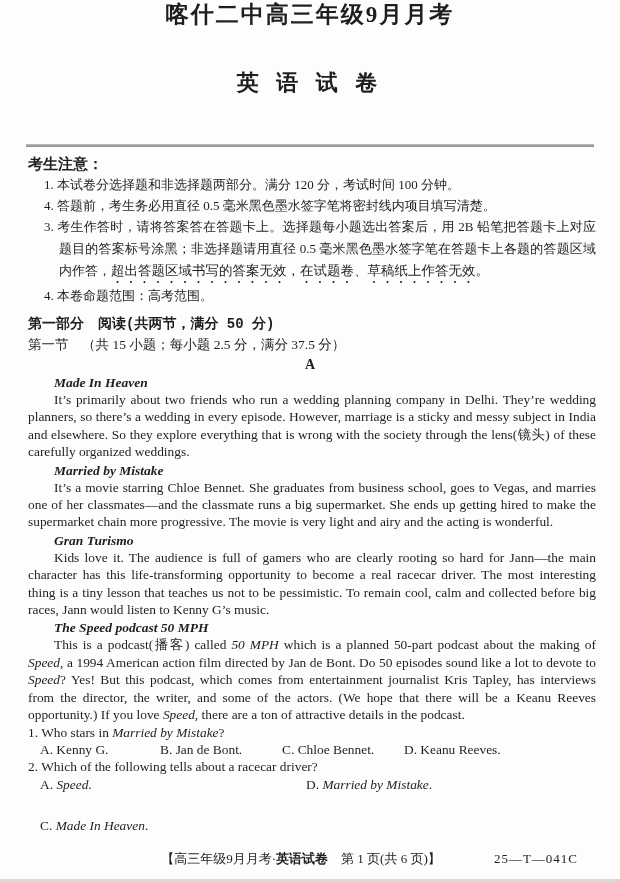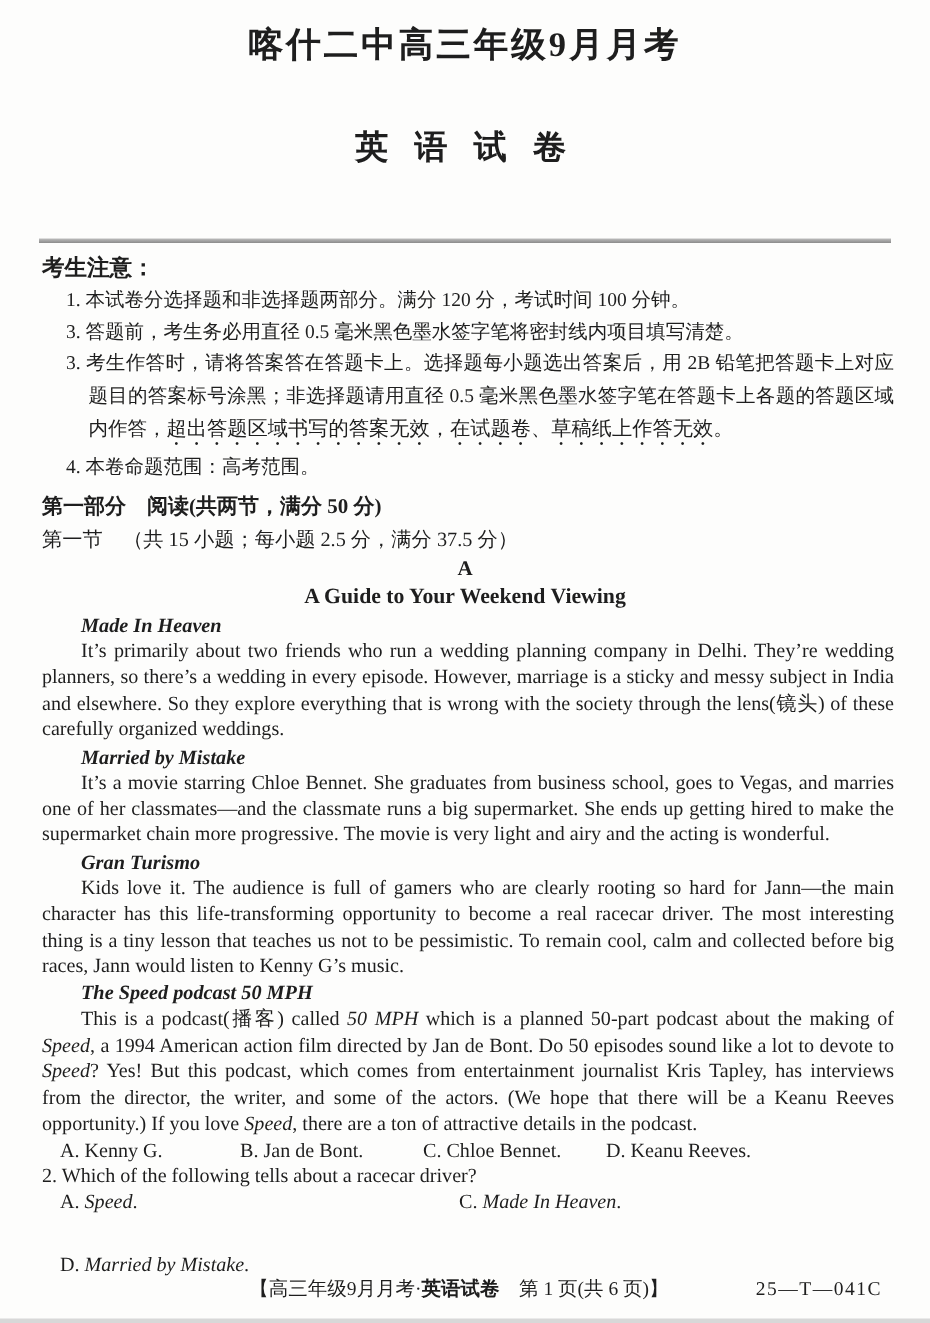--- a/index.html
+++ b/index.html
@@ -8,21 +8,20 @@
     width:620px;height:882px;
     margin:0 auto;
     background:#fdfdfc;
     color:#1e1e1e;
     font-family:"Liberation Serif","DejaVu Serif",serif;
     overflow:hidden;
     border-bottom:3px solid #d8d8d8;
     box-sizing:border-box;
   }
   .doc-title{
-    padding-top:15px;
     text-align:center;
     font-size:23px;line-height:30px;
     font-weight:bold;
     letter-spacing:2px;
   }
   .doc-subtitle{
     margin-top:38px;
     text-align:center;
     font-size:22px;line-height:30px;
     font-weight:bold;
@@ -48,21 +47,21 @@
   .emph{
     font-family:"Liberation Sans","DejaVu Sans",sans-serif;
     font-weight:normal;font-size:13.5px;
     -webkit-text-emphasis:filled dot;
     -webkit-text-emphasis-position:under right;
     text-emphasis:filled dot;
     text-emphasis-position:under right;
   }
   .part-heading{
     margin:8px 24px 0 28px;
-    font-family:Liberation Serif, serif;
+    font-family:Liberation Mono, monospace;
     font-weight:bold;font-size:14px;line-height:20px;
   }
   .section-line{margin:1px 24px 0 28px;font-size:13.5px;line-height:20px;}
   .instruction{margin:0 24px 0 28px;text-indent:26px;font-size:13.5px;line-height:19px;}
   .passage-label{text-align:center;font-weight:bold;font-size:14px;line-height:16px;margin-top:2px;}
   .passage-title{text-align:center;font-weight:bold;font-size:14.5px;line-height:17px;margin-top:2px;}
   .sec-heading{
     margin:1px 24px 0 28px;padding-left:26px;
     font-weight:bold;font-style:italic;
     font-size:13.5px;line-height:17px;
@@ -73,21 +72,21 @@
     text-align:justify;text-indent:26px;
   }
   .it{font-style:italic;}
   .question{margin:0 24px 0 28px;font-size:13.4px;line-height:17.4px;}
   .stem{text-align:justify;}
   .options{display:grid;margin-left:12px;}
   .options.cols4{grid-template-columns:120px 122px 122px auto;}
   .options.cols2{grid-template-columns:242px auto;gap:24px;}
   .option{line-height:17.4px;}
   .footer{
-    position:absolute;left:0;right:8px;bottom:12px;
+    position:absolute;left:0;right:18px;bottom:12px;
     font-size:13px;line-height:17px;
   }
   .footer-center{text-align:center;}
   .footer-bold{font-family:"Liberation Sans","DejaVu Sans",sans-serif;font-weight:bold;}
   .footer-code{
     position:absolute;right:24px;top:0;
     background:#fdfdfc;padding-left:8px;
     letter-spacing:1px;
     text-align:right;
   }
@@ -98,58 +97,58 @@
 <div class="page">
 
   <div class="doc-title">喀什二中高三年级9月月考</div>
   <div class="doc-subtitle">英 语 试 卷</div>
 
   <div class="rule"></div>
 
   <div class="notice">
     <div class="notice-heading">考生注意：</div>
     <div class="notice-item">1. 本试卷分选择题和非选择题两部分。满分 120 分，考试时间 100 分钟。</div>
-    <div class="notice-item">3. 答题前，考生务必用直径 0.5 毫米黑色墨水签字笔将密封线内项目填写清楚。</div>
+    <div class="notice-item">4. 答题前，考生务必用直径 0.5 毫米黑色墨水签字笔将密封线内项目填写清楚。</div>
     <div class="notice-item long"><span>3. 考生作答时，请将答案答在答题卡上。选择题每小题选出答案后，用 2B 铅笔把答题卡上对应题目的答案标号涂黑；非选择题请用直径 0.5 毫米黑色墨水签字笔在答题卡上各题的答题区域内作答，</span><span class="emph">超出答题区域书写的答案无效，在试题卷、草稿纸上作答无效。</span></div>
     <div class="notice-item">4. 本卷命题范围：高考范围。</div>
   </div>
 
   <div class="part-heading">第一部分　阅读(共两节，满分 50 分)</div>
   <div class="section-line">第一节　（共 15 小题；每小题 2.5 分，满分 37.5 分）</div>
 
   <div class="passage-label">A</div>
-  <div class="passage-title">A Guide to Your Weekend Viewing</div>
 
   <div class="sec-heading">Made In Heaven</div>
   <div class="sec-body"><span>It’s primarily about two friends who run a wedding planning company in Delhi. They’re wedding planners, so there’s a wedding in every episode. However, marriage is a sticky and messy subject in India and elsewhere. So they explore everything that is wrong with the society through the lens(镜头) of these carefully organized weddings.</span></div>
 
   <div class="sec-heading">Married by Mistake</div>
   <div class="sec-body"><span>It’s a movie starring Chloe Bennet. She graduates from business school, goes to Vegas, and marries one of her classmates—and the classmate runs a big supermarket. She ends up getting hired to make the supermarket chain more progressive. The movie is very light and airy and the acting is wonderful.</span></div>
 
   <div class="sec-heading">Gran Turismo</div>
   <div class="sec-body"><span>Kids love it. The audience is full of gamers who are clearly rooting so hard for Jann—the main character has this life-transforming opportunity to become a real racecar driver. The most interesting thing is a tiny lesson that teaches us not to be pessimistic. To remain cool, calm and collected before big races, Jann would listen to Kenny G’s music.</span></div>
 
   <div class="sec-heading">The Speed podcast 50 MPH</div>
   <div class="sec-body"><span>This is a podcast(播客) called </span><span class="it">50 MPH</span><span> which is a planned 50-part podcast about the making of </span><span class="it">Speed</span><span>, a 1994 American action film directed by Jan de Bont. Do 50 episodes sound like a lot to devote to </span><span class="it">Speed</span><span>? Yes! But this podcast, which comes from entertainment journalist Kris Tapley, has interviews from the director, the writer, and some of the actors. (We hope that there will be a Keanu Reeves opportunity.) If you love </span><span class="it">Speed</span><span>, there are a ton of attractive details in the podcast.</span></div>
 
   <div class="question">
+    <div class="stem"><span>1. Who stars in </span><span class="it">Married by Mistake</span><span>?</span></div>
     <div class="options cols4">
       <span class="option"><span>A. Kenny G.</span></span>
       <span class="option"><span>B. Jan de Bont.</span></span>
       <span class="option"><span>C. Chloe Bennet.</span></span>
       <span class="option"><span>D. Keanu Reeves.</span></span>
     </div>
   </div>
 
   <div class="question">
     <div class="stem"><span>2. Which of the following tells about a racecar driver?</span></div>
     <div class="options cols2">
       <span class="option"><span>A. </span><span class="it">Speed</span><span>.</span></span>
+      <span class="option"><span>D. </span><span class="it">Married by Mistake</span><span>.</span></span>
       <span class="option"><span>C. </span><span class="it">Made In Heaven</span><span>.</span></span>
-      <span class="option"><span>D. </span><span class="it">Married by Mistake</span><span>.</span></span>
     </div>
   </div>
 
   <div class="footer">
     <div class="footer-center"><span>【高三年级9月月考·</span><span class="footer-bold">英语试卷</span><span>　第 1 页(共 6 页)】</span></div>
     <div class="footer-code">25—T—041C</div>
   </div>
 
 </div>
 

